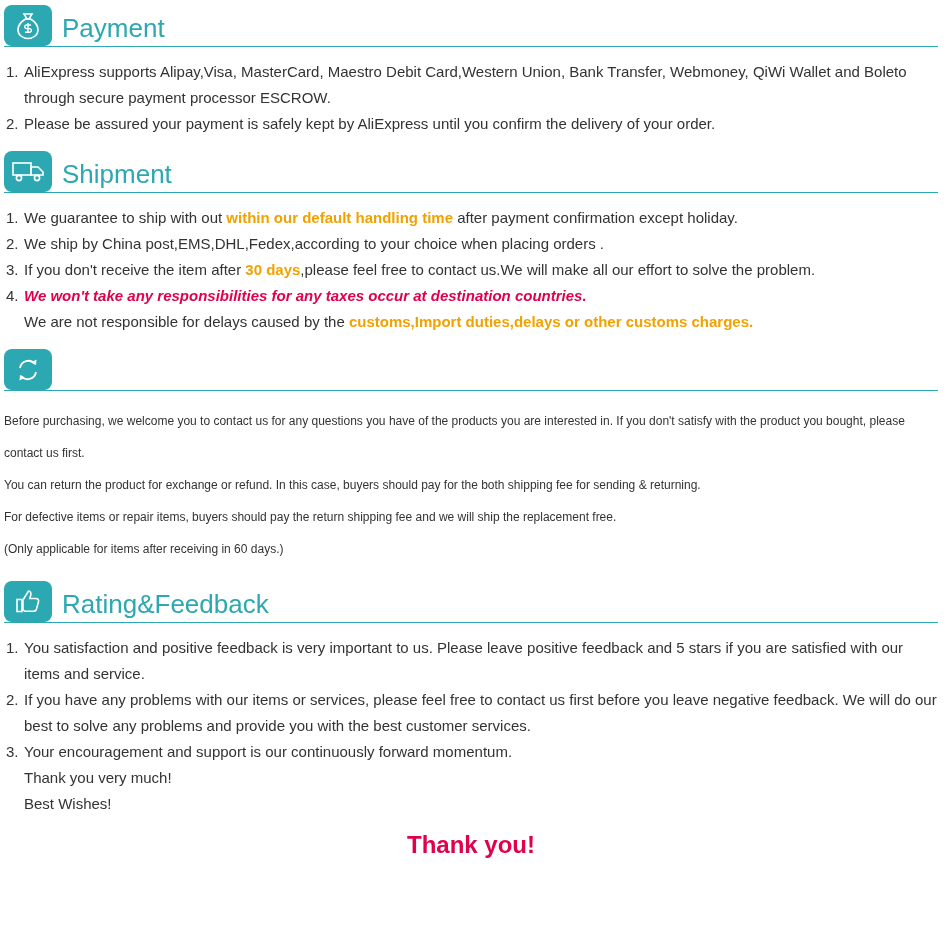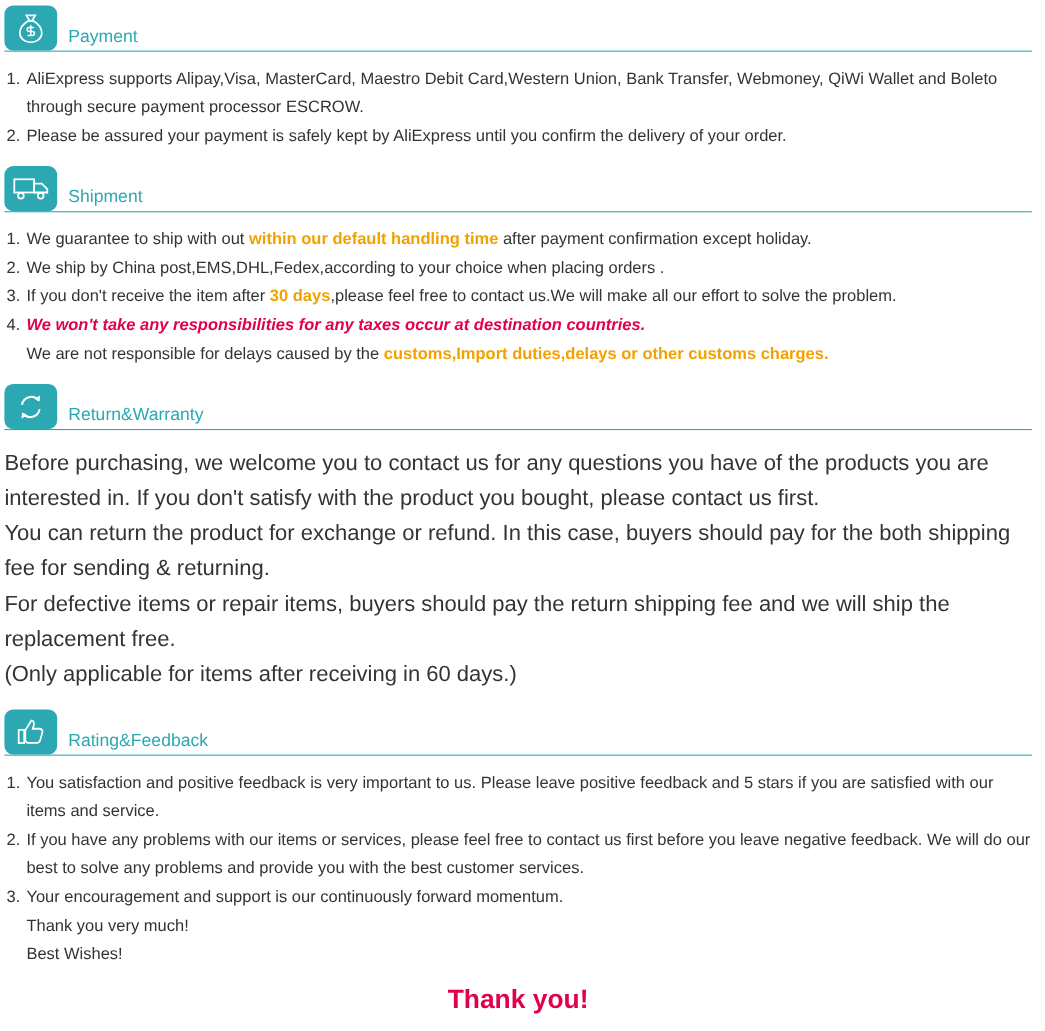--- a/index.html
+++ b/index.html
@@ -24,34 +24,34 @@
   }
   .icon-box{
     width:48px;height:41px;
     background:var(--accent);
     border-radius:8px;
     display:flex;align-items:center;justify-content:center;
     flex:none;
   }
   .sec-title{
     margin:0 0 3px 10px;
-    font-size:16px;
+    font-size:26px;
     font-weight:400;
     color:var(--accent);
     line-height:1.1;
   }
   .sec-body{padding:12px 0 4px 2px;font-size:15px;line-height:26px;}
   .item{display:flex;}
   .item .num{width:18px;flex:none;}
   .item .content{flex:1;}
   .content .line{display:block;}
   .hl-orange{color:var(--orange);font-weight:700;}
   .hl-red{color:var(--red);font-weight:700;font-style:italic;}
   .hl-teal{color:var(--accent);font-weight:700;}
-  .paras{padding:14px 0 6px 0;font-size:20px;}
+  .paras{padding:14px 0 6px 0;font-size:12px;}
   .paras p{margin:0;line-height:32px;}
   .footer-thanks{
     text-align:center;
     color:var(--red);
     font-weight:700;
     font-size:24px;
     margin:4px 0 20px 0;
   }
 </style>
 </head>
@@ -120,21 +120,20 @@
   <section class="sec">
     <div class="sec-header">
       <div class="icon-box">
         <svg width="30" height="30" viewBox="0 0 30 30" aria-hidden="true">
           <path d="M7 13 a8.5 8.5 0 0 1 15 -4" fill="none" stroke="#fff" stroke-width="1.8"></path>
           <path d="M23 17 a8.5 8.5 0 0 1 -15 4" fill="none" stroke="#fff" stroke-width="1.8"></path>
           <path d="M23.5 4.5 l-0.5 5.5 -5 -2.5 z" fill="#fff"></path>
           <path d="M6.5 25.5 l0.5 -5.5 5 2.5 z" fill="#fff"></path>
         </svg>
       </div>
-      <h2 class="sec-title">Return&amp;Warranty</h2>
     </div>
     <div class="paras">
       <p>Before purchasing, we welcome you to contact us for any questions you have of the products you are interested in. If you don't satisfy with the product you bought, please contact us first.</p>
       <p>You can return the product for exchange or refund. In this case, buyers should pay for the both shipping fee for sending &amp; returning.</p>
       <p>For defective items or repair items, buyers should pay the return shipping fee and we will ship the replacement free.</p>
       <p>(Only applicable for items after receiving in 60 days.)</p>
     </div>
   </section>
 
   <section class="sec">

